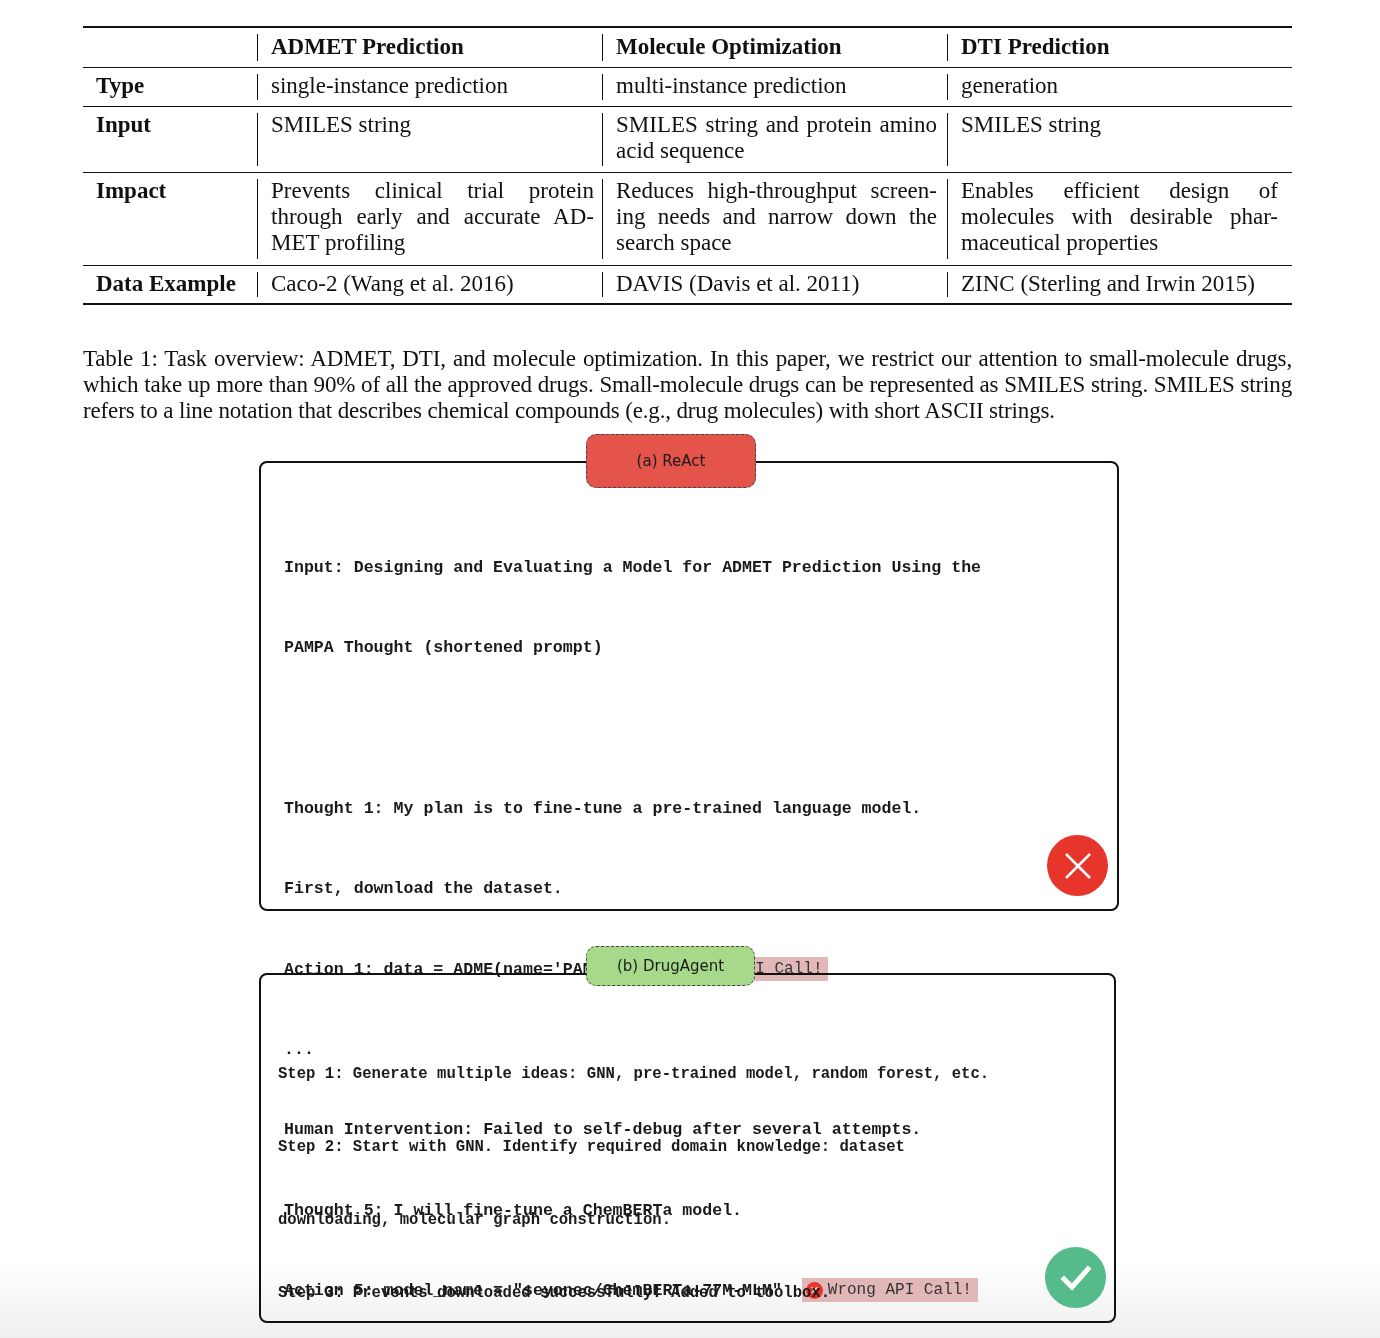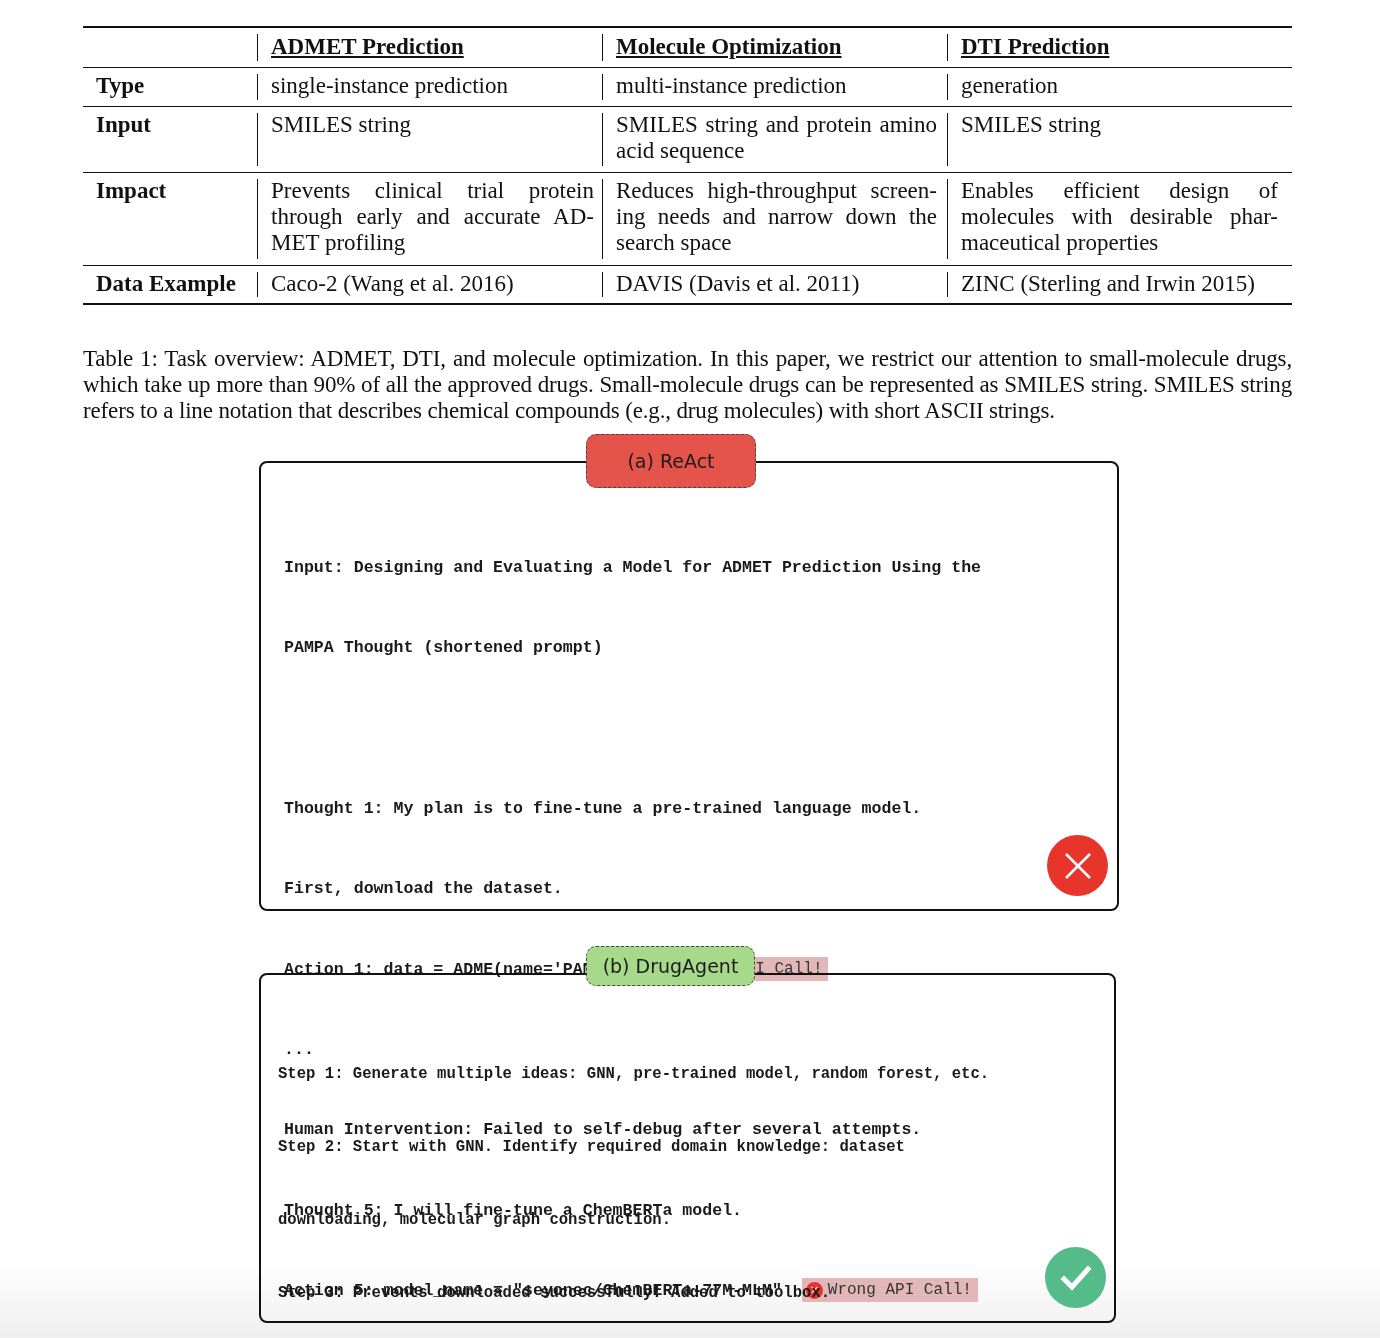--- a/index.html
+++ b/index.html
@@ -27,21 +27,21 @@
   .tcell.sep::before {
     content: ""; position: absolute; left: 0; top: 6px; bottom: 6px;
     border-left: 1px solid #111;
   }
   .hdr .tcell { font-weight: bold; padding-top: 6px; padding-bottom: 5px; }
   .just { text-align: justify; }
   .row-type .tcell { height: 38px; }
   .row-input .tcell { height: 65px; }
   .row-impact .tcell { height: 92px; }
   .row-data .tcell { height: 37px; }
-  .hdr .tcell { height: 39px; text-decoration: underline; }
+  .hdr .tcell { height: 39px; }
 
   
   .caption {
     position: absolute; left: 83px; top: 322px; width: 1209px;
     font-family: "Liberation Serif", "DejaVu Serif", serif;
     font-size: 23px; line-height: 26px; text-align: justify;
     letter-spacing: -0.15px;
     margin-top: 24px;
   }
 
@@ -50,21 +50,21 @@
     position: absolute; box-sizing: border-box;
     border: 2.5px solid #111; border-radius: 8px; background: transparent;
   }
   .panel-a { left: 259px; top: 461px; width: 860px; height: 450px; }
   .panel-b { left: 259px; top: 973px; width: 857px; height: 350px; }
 
   .panel-title {
     position: absolute; box-sizing: border-box;
     border: 1.5px dashed #444; border-radius: 10px;
     font-family: "DejaVu Sans", "Liberation Sans", sans-serif;
-    font-size: 19px; color: #1b1b1b;
+    font-size: 15px; color: #1b1b1b;
     display: flex; align-items: center; justify-content: center;
   }
   .title-a { left: 586px; top: 434px; width: 170px; height: 54px; background: #e5544b; }
   .title-b { left: 586px; top: 946px; width: 169px; height: 40px; background: #a7d98a; }
 
   .code {
     position: absolute;
     font-family: "Liberation Mono", "DejaVu Sans Mono", monospace;
     font-weight: bold; color: #1a1a1a; white-space: pre;
   }

